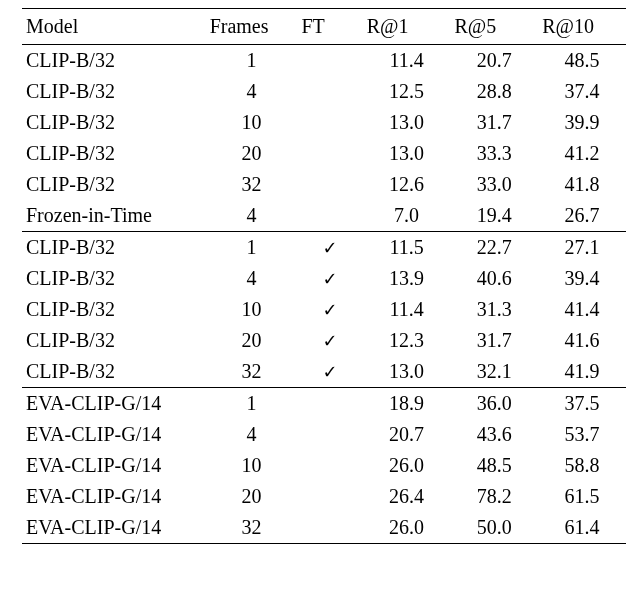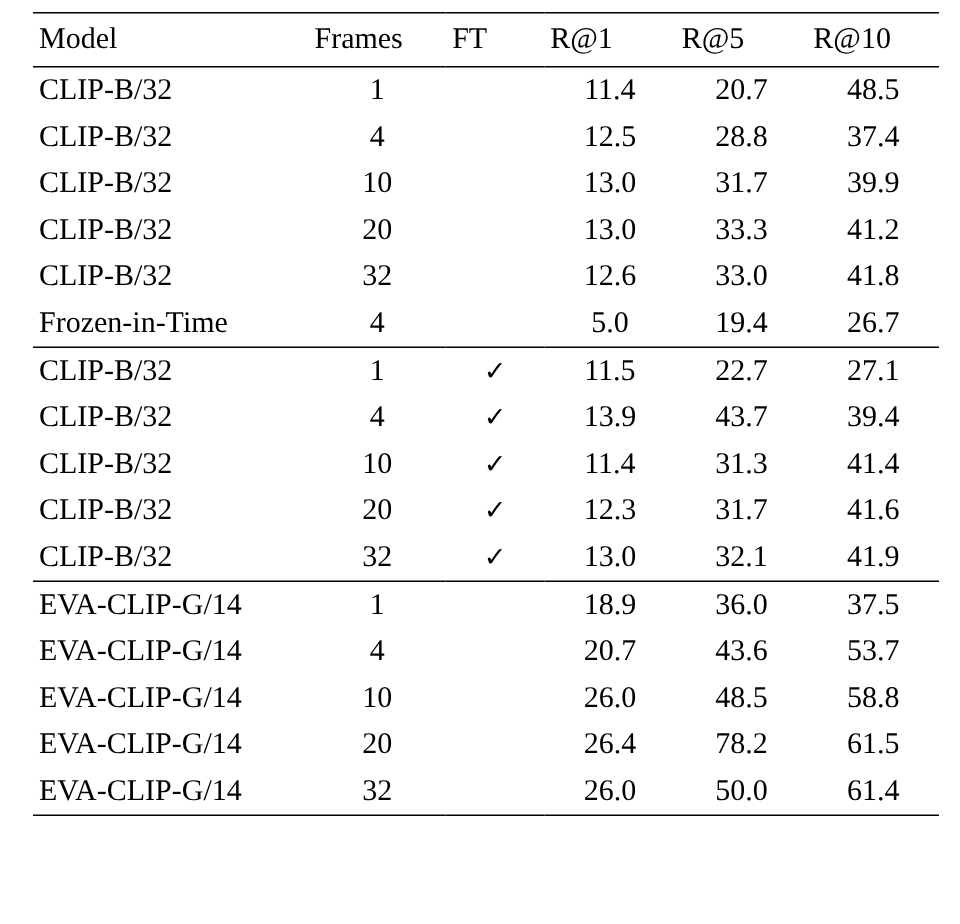--- a/index.html
+++ b/index.html
@@ -84,38 +84,38 @@
           <td>32</td>
           <td></td>
           <td>12.6</td>
           <td>33.0</td>
           <td>41.8</td>
         </tr>
         <tr>
           <td class="m">Frozen-in-Time</td>
           <td>4</td>
           <td></td>
-          <td>5.0</td>
+          <td>7.0</td>
           <td>19.4</td>
           <td>26.7</td>
         </tr>
         <tr class="rule-mid">
           <td class="m">CLIP-B/32</td>
           <td>1</td>
           <td><span class="check">✓</span></td>
           <td>11.5</td>
           <td>22.7</td>
           <td>27.1</td>
         </tr>
         <tr>
           <td class="m">CLIP-B/32</td>
           <td>4</td>
           <td><span class="check">✓</span></td>
           <td>13.9</td>
-          <td>43.7</td>
+          <td>40.6</td>
           <td>39.4</td>
         </tr>
         <tr>
           <td class="m">CLIP-B/32</td>
           <td>10</td>
           <td><span class="check">✓</span></td>
           <td>11.4</td>
           <td>31.3</td>
           <td>41.4</td>
         </tr>

